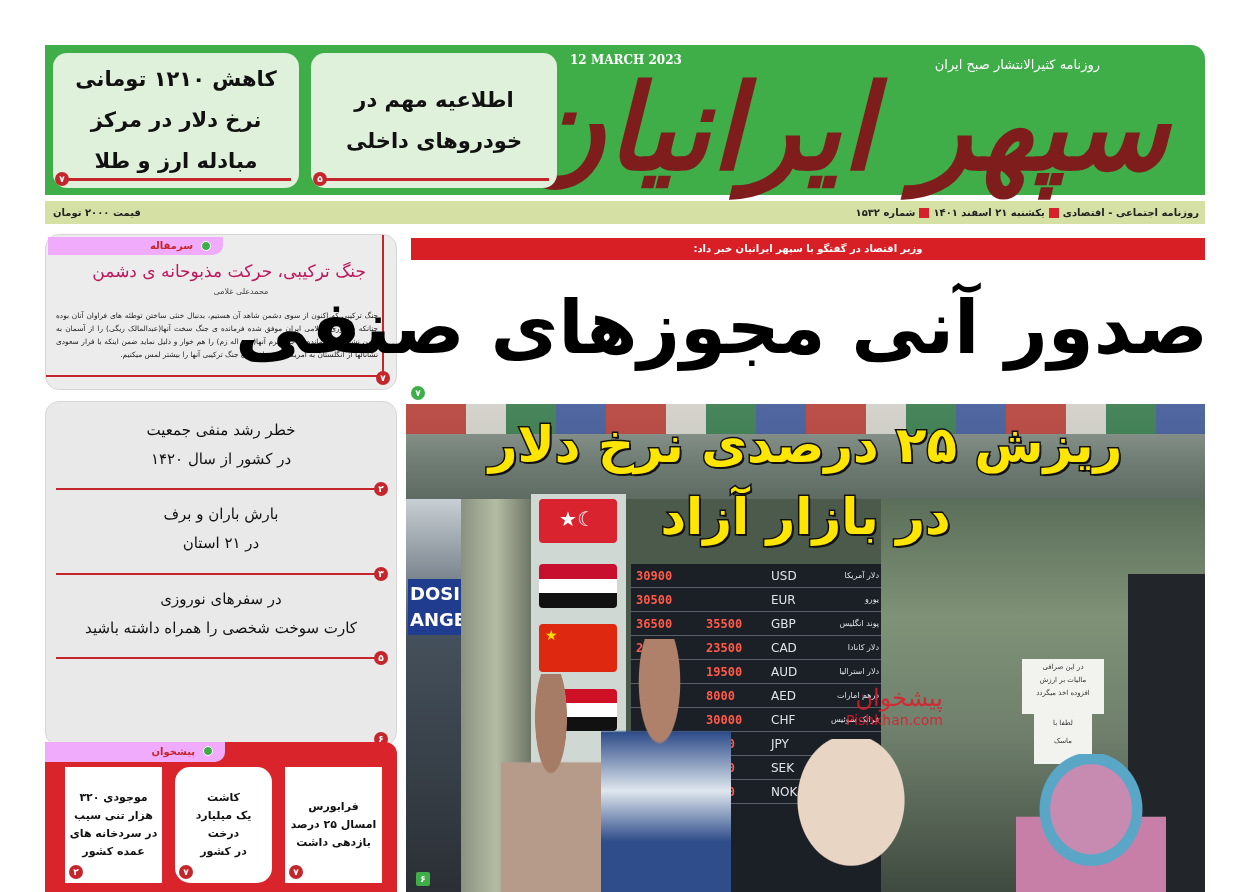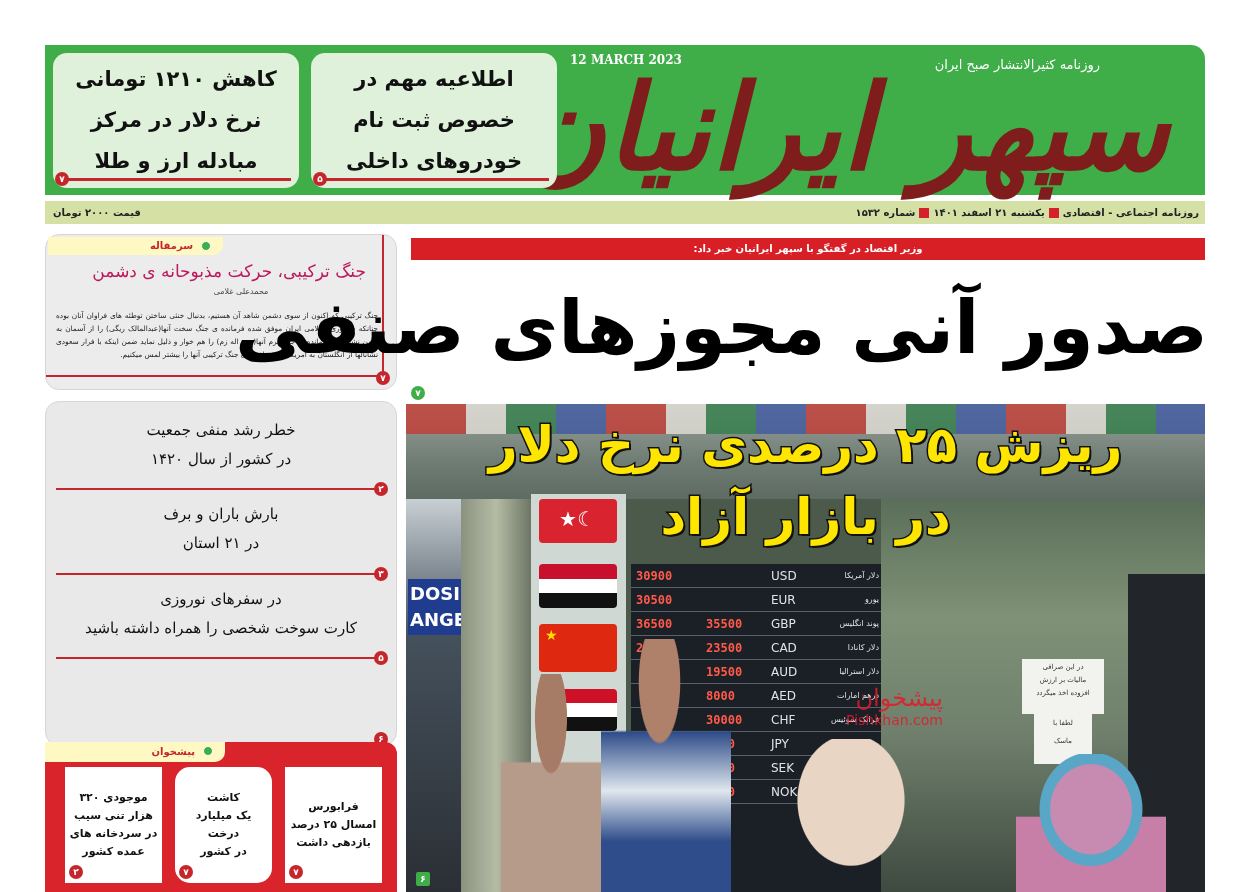--- a/index.html
+++ b/index.html
@@ -20,21 +20,21 @@
 
   .infobar { position: absolute; left: 45px; top: 201px; width: 1160px; height: 23px; background: #d4e0a4; font-size: 10px; font-weight: bold; color: #222; line-height: 23px; }
   .infobar .issue { position: absolute; right: 6px; top: 0; display: flex; gap: 4px; align-items: center; }
   .infobar .sq { display: inline-block; width: 10px; height: 10px; background: #d6212b; vertical-align: middle; }
   .infobar .price { position: absolute; left: 8px; top: 0; }
 
   
   .editorial { position: absolute; left: 45px; top: 234px; width: 352px; height: 156px; background: #ececec; border-radius: 14px; border: 1px solid #d6d6d6; }
   .editorial .vline { position: absolute; right: 12px; top: 0; bottom: 12px; width: 2px; background: #c4262b; }
   .editorial .hline { position: absolute; left: 0; right: 12px; bottom: 12px; height: 2px; background: #c4262b; }
-  .section-tag { position: absolute; left: 2px; top: 2px; width: 175px; height: 18px; background: #fef9c3; border-radius: 0 0 10px 0; font-size: 10px; font-weight: bold; color: #c4262b; line-height: 18px; padding-right: 30px; text-align: right; }
+  .section-tag { position: absolute; left: 2px; top: 2px; width: 175px; height: 18px; background: #f0abfc; border-radius: 0 0 10px 0; font-size: 10px; font-weight: bold; color: #c4262b; line-height: 18px; padding-right: 30px; text-align: right; }
   .section-tag .dot { position: absolute; right: 12px; top: 4px; width: 10px; height: 10px; background: #3fae49; border-radius: 50%; border: 1px solid #fff; }
   .editorial .title { position: absolute; right: 30px; left: 20px; top: 26px; text-align: right; font-family: "DejaVu Serif", serif; font-size: 17px; color: #be185d; }
   .editorial .author { position: absolute; right: 0; left: 0; top: 52px; text-align: center; font-size: 8px; color: #444; padding-left: 40px; }
   .editorial .body { position: absolute; right: 18px; left: 10px; top: 74px; font-size: 7.4px; line-height: 13px; color: #222; text-align: justify; }
   .badge-red { width: 14px; height: 14px; border-radius: 50%; background: #c4262b; color: #fff; font-size: 9px; line-height: 14px; text-align: center; font-weight: bold; position: absolute; }
   .badge-green { width: 14px; height: 14px; border-radius: 50%; background: #3fae49; color: #fff; font-size: 9px; line-height: 14px; text-align: center; font-weight: bold; position: absolute; }
 
   
   .newslist { position: absolute; left: 45px; top: 401px; width: 352px; height: 345px; background: #e9e9e9; border-radius: 14px; border: 1px solid #d6d6d6; }
   .news-item { position: absolute; left: 8px; right: 8px; text-align: center; font-family: "DejaVu Serif", serif; font-size: 15px; line-height: 29px; color: #111; }
@@ -88,21 +88,20 @@
 </head>
 <body>
 
 <div class="masthead">
   <div class="logo">سپهر ایرانیان</div>
   <div class="logo-tag">روزنامه کثیرالانتشار صبح ایران</div>
   <div class="date-en">12 MARCH 2023</div>
 
   <div class="promo promo-1">
     <div class="line">اطلاعیه مهم در</div>
-    <div class="line">خصوص ثبت نام</div>
     <div class="line">خودروهای داخلی</div>
     <div class="bar"></div>
     <div class="page-badge">۵</div>
   </div>
   <div class="promo promo-2">
     <div class="line">کاهش ۱۲۱۰ تومانی</div>
     <div class="line">نرخ دلار در مرکز</div>
     <div class="line">مبادله ارز و طلا</div>
     <div class="bar"></div>
     <div class="page-badge">۷</div>

